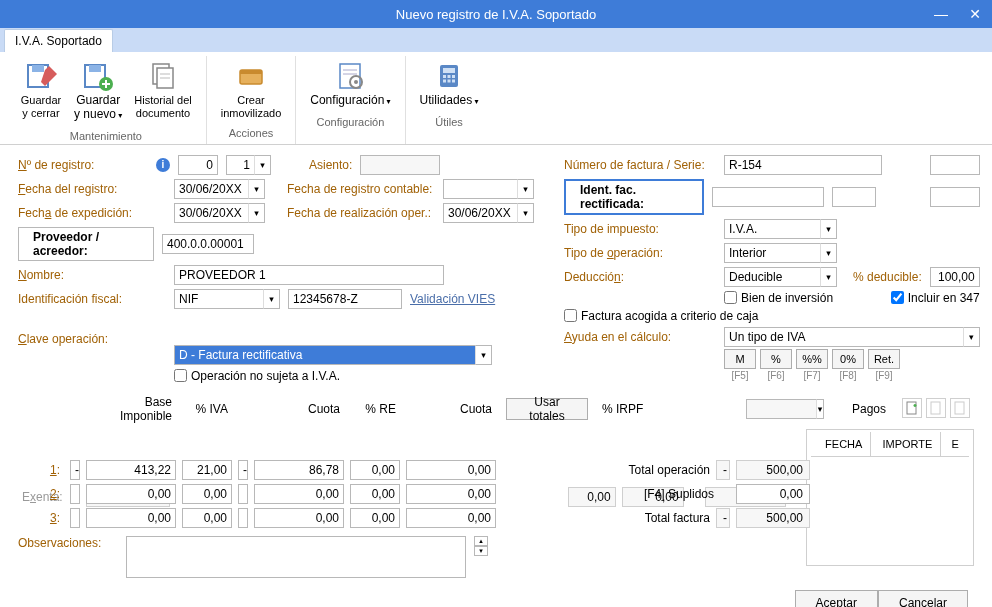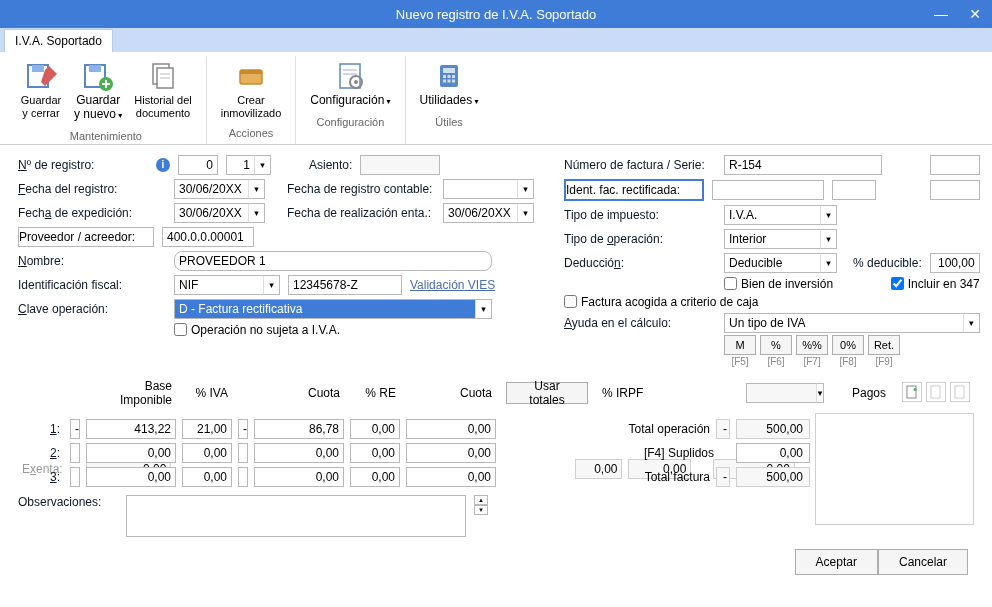--- a/index.html
+++ b/index.html
@@ -22,21 +22,21 @@
 .rbtn .rlbl { font-size: 11px; line-height: 1.15; }
 .rbtn .rlbl .dd::after { content: " ▾"; font-size: 8px; }
 .rgrp .gname { font-size: 11px; color: #666; margin-top: 2px; padding-top: 2px; }
 
 .form { padding: 10px 18px 6px; display: flex; flex-direction: column; gap: 4px; }
 .row { display: flex; align-items: center; gap: 8px; }
 .cols { display: flex; gap: 30px; }
 .colL { flex: 1; }
 .colR { flex: 1; }
 
-.lbl { font-size: 12px; color: #0f172a; white-space: nowrap; }
+.lbl { font-size: 12px; color: #a16207; white-space: nowrap; }
 
 input[type=text], select, .inp { height: 20px; border: 1px solid #b8b8b8; padding: 0 4px; font-size: 12px; background: #fff; }
 .inp.ro { background: #f7f7f7; color: #666; }
 .inp.sel { background: #3e7cd8; color: #fff; }
 .chk { display: flex; align-items: center; gap: 4px; }
 .chk input { width: 13px; height: 13px; }
 
 .link { color: #4a6ea9; text-decoration: underline; cursor: pointer; }
 
 .calcbtns { display: flex; gap: 4px; }
@@ -80,21 +80,21 @@
 
 .obs textarea { width: 340px; height: 42px; border: 1px solid #b8b8b8; resize: none; }
 .spin { display: flex; flex-direction: column; width: 14px; }
 .spin div { height: 10px; border: 1px solid #b8b8b8; font-size: 7px; text-align: center; line-height: 8px; cursor: pointer; }
 
 .footer { display: flex; justify-content: flex-end; padding: 8px 24px 0; }
 .fbtn { height: 26px; padding: 0 20px; border: 1px solid #adadad; background: #f5f5f5; cursor: pointer; }
 
 .info-i { width: 14px; height: 14px; border-radius: 50%; background: #3e7cd8; color: #fff; font-size: 10px; font-weight: bold; display: inline-flex; align-items: center; justify-content: center; font-style: normal;}
 .boxhl { border: 2px solid #3e7cd8 !important; padding: 0 4px; }
-.boxlbl { border: 1px solid #b8b8b8; padding: 2px 0; display: inline-block; }
+.boxlbl { border: 1px solid #b8b8b8; padding: 2px 14px; display: inline-block; font-weight: bold; }
 .comb { display:flex; }
 .comb input{border-right:none;}
 .comb .ddn{width:17px;height:20px;border:1px solid #b8b8b8;border-left:1px solid #ddd;display:flex;align-items:center;justify-content:center;font-size:9px;cursor:pointer;}
 .neg { width: 10px; }
 </style>
 </head>
 <body>
 
 <div class="titlebar">
   <span class="title">Nuevo registro de I.V.A. Soportado</span>
@@ -213,46 +213,46 @@
             <input type="text" class="inp" style="width: 74px;" value="">
             <div class="ddn">▾</div>
           </div>
       </div>
       <div class="row" style="margin-bottom:4px;">
         <span class="lbl" style="width:148px;">Fech<span style="text-decoration:underline;">a</span> de expedición:</span>
         <div class="comb">
             <input type="text" class="inp" style="width: 74px;" value="30/06/20XX">
             <div class="ddn">▾</div>
           </div>
-        <span class="lbl" style="margin-left:14px;width:148px;">Fecha de realización enta.:</span>
+        <span class="lbl" style="margin-left:14px;width:148px;">Fecha de realización oper.:</span>
         <div class="comb">
             <input type="text" class="inp" style="width: 74px;" value="30/06/20XX">
             <div class="ddn">▾</div>
           </div>
       </div>
       <div class="row" style="margin-bottom:4px;">
         <span class="boxlbl" style="width:136px;">Proveedor / acreedor:</span>
         <input type="text" class="inp" style="width: 92px;" value="400.0.0.00001">
       </div>
       <div class="row" style="margin-bottom:4px;">
         <span class="lbl" style="width:148px;"><span style="text-decoration:underline;">N</span>ombre:</span>
-        <input type="text" class="inp" style="width: 318px; border-radius: 8px;" value="PROVEEDOR 1">
+        <input type="text" class="inp" style="width: 270px;" value="PROVEEDOR 1">
       </div>
       <div class="row" style="margin-bottom:4px;">
         <span class="lbl" style="width:148px;">Identificación fiscal:</span>
         <div class="comb">
             <input type="text" class="inp" style="width: 89px;" value="NIF">
             <div class="ddn">▾</div>
           </div>
         <input type="text" class="inp" style="width: 114px;" value="12345678-Z">
         <span class="link">Validación VIES</span>
       </div>
       <div class="row" style="margin-bottom:4px;">
         <span class="lbl" style="width:148px;"><span style="text-decoration:underline;">C</span>lave operación:</span>
-        <div class="comb" style="flex:1;">
+        <div class="comb" style="flex:1;margin-top:32px;">
             <input type="text" class="inp sel" style="width: 301px;" value="D - Factura rectificativa">
             <div class="ddn">▾</div>
           </div>
       </div>
       <div class="row">
         <span style="width:148px;"></span>
         <label class="chk">
             <input type="checkbox" style="">
             <span>Operación no sujeta a I.V.A.</span>
           </label>
@@ -392,20 +392,25 @@
       <div class="c-cuota"></div>
       <div class="c-pre"></div>
       <div class="c-cuota2"></div>
     <div class="c-usar"></div>
     <div class="gcell c-pirpf ro">0,00</div>
     <div class="gcell c-irpfamt ro">0,00</div>
     <div style="width:10px;"></div>
     <div class="gcell ro" style="width:86px;">0,00</div>
     <div style="width:6px;"></div>
     <div class="pagos" style="margin-left:auto;">
+      <div class="pagos-hdr">
+        <div style="width:62px;">FECHA</div>
+        <div style="width:72px;text-align:right;">IMPORTE</div>
+        <div style="width:28px;text-align:center;">E</div>
+      </div>
       <div class="pagos-body"></div>
     </div>
   </div>
 
   <div id="rows-container" style="margin-top:-110px;width:590px;">
   <div class="grow" style="margin-top: 4px;">
         <div class="c-lbl lbl"><span style="text-decoration:underline;">1</span>:</div>
         <div class="gcell neg bd l">-</div>
         <div class="gcell c-base bd">413,22</div>
         <div class="gcell c-piva bd">21,00</div>

